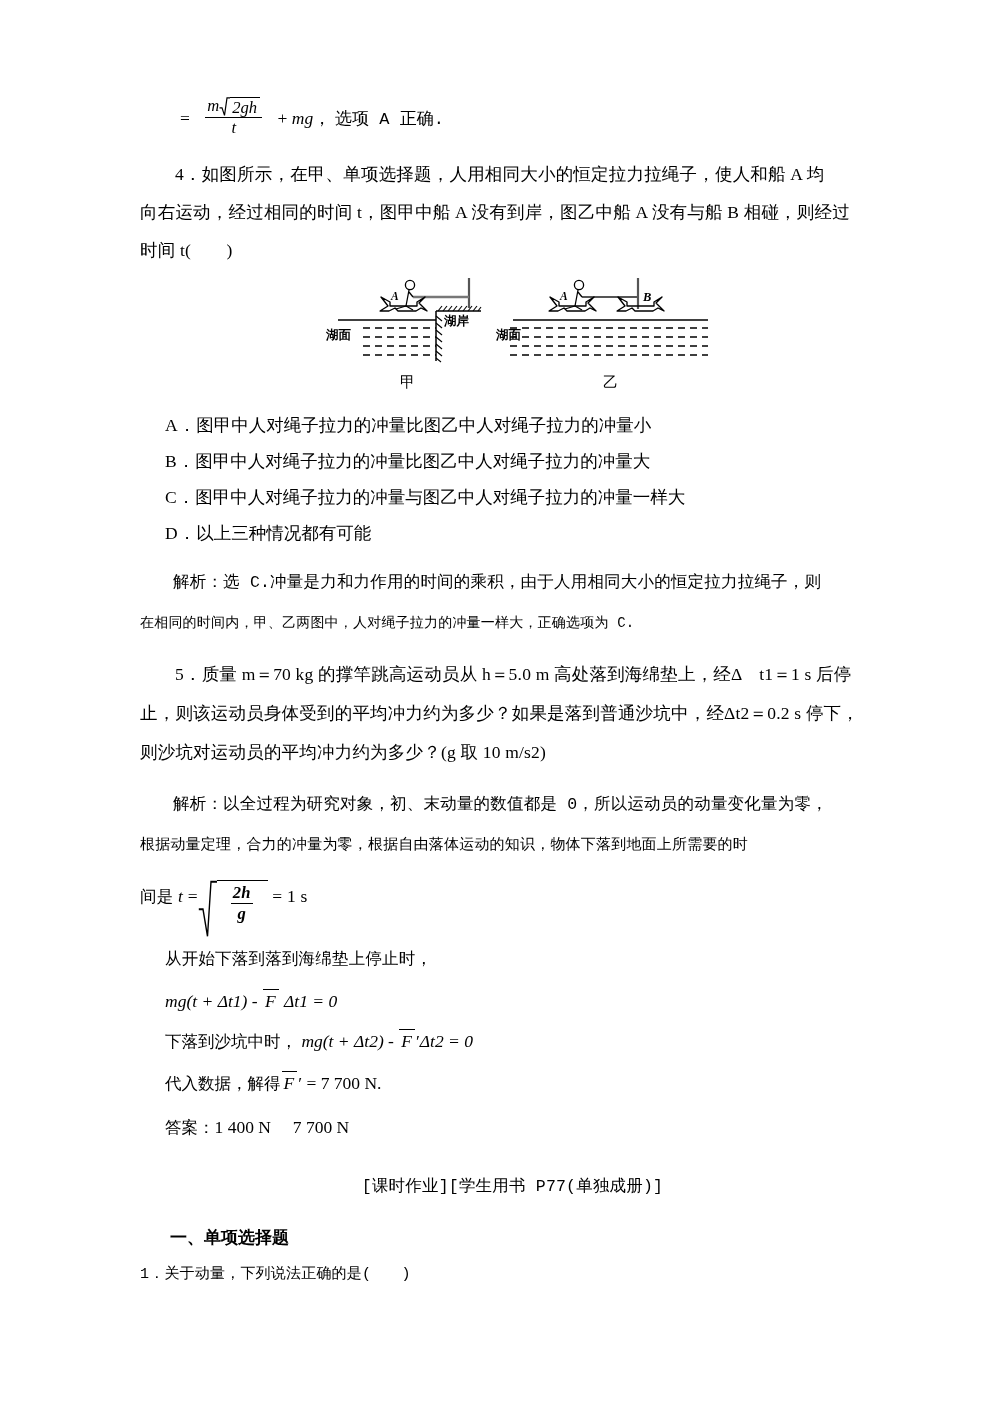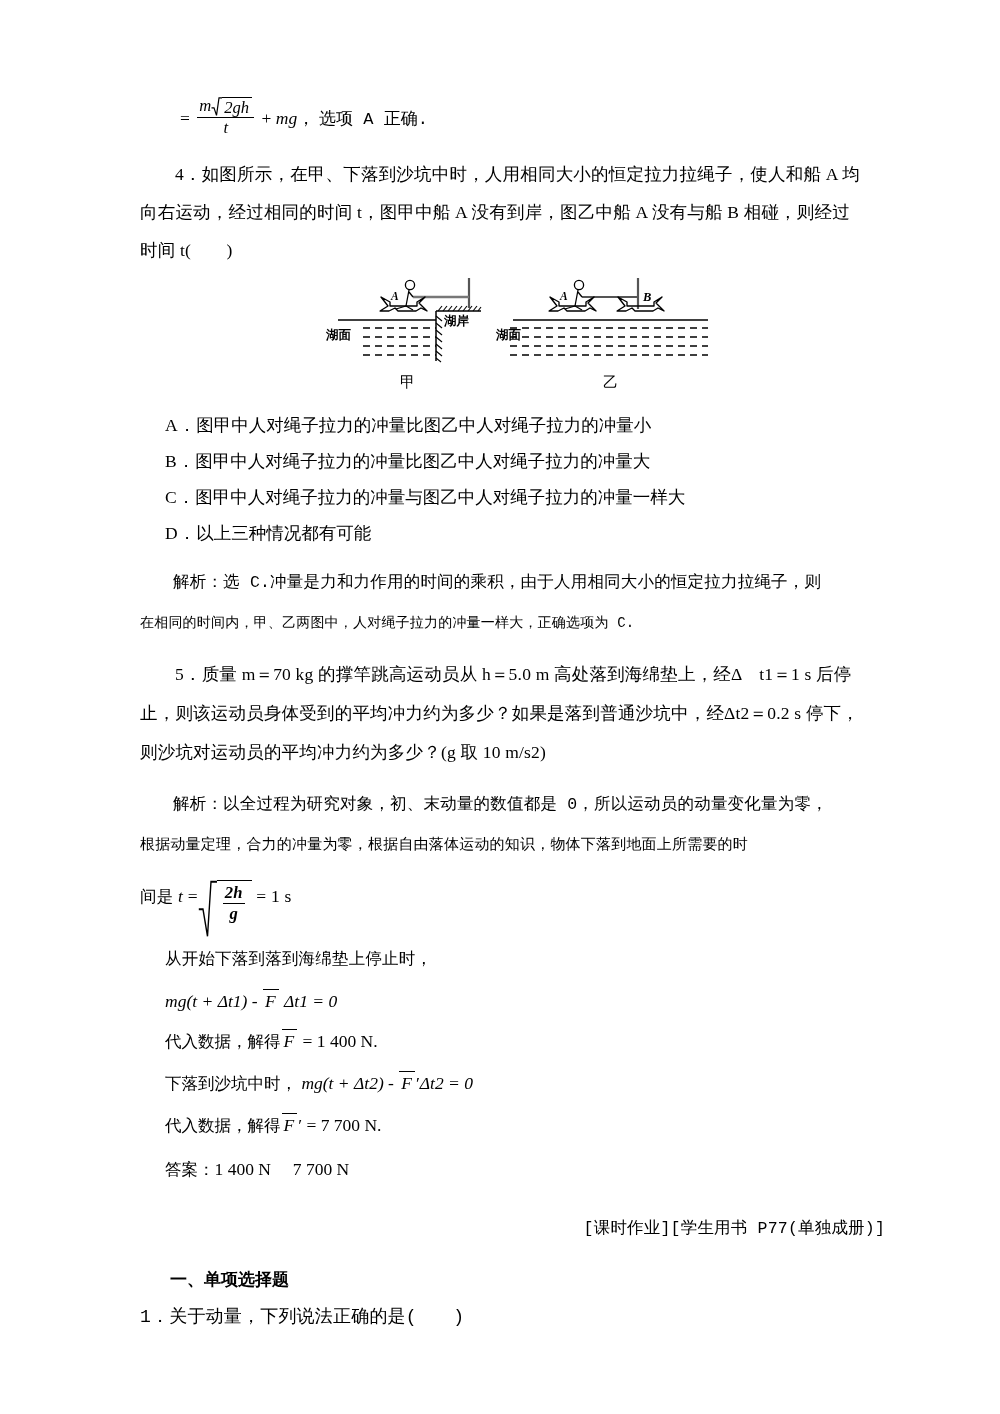--- a/index.html
+++ b/index.html
@@ -58,21 +58,21 @@
   
   i.v { font-style: italic; font-family: "Liberation Serif", serif; }
 
   
   .frac {
     display: inline-block;
     vertical-align: -0.55em;
     text-align: center;
     line-height: 1.05;
     font-size: 0.95em;
-    margin: 0 3px;
+    margin: 0 11px;
   }
   .frac .num {
     display: block;
     border-bottom: 1.1px solid #000;
     padding: 0 2px 1px 2px;
   }
   .frac .den { display: block; padding: 1px 2px 0 2px; }
 
   
   .rad {
@@ -101,21 +101,21 @@
 
   
   .obar {
     display: inline-block;
     border-top: 1.3px solid #000;
     padding: 2px 3px 0 2px;
     line-height: 1.05;
     margin: 0 1px;
   }
 
-  .center { text-align: right; }
+  .center { text-align: center; }
 
   .heading {
     font-family: "DejaVu Sans", "Liberation Sans", sans-serif;
     font-size: 17px;
     line-height: 36px;
     font-weight: bold;
     margin: 0;
     padding-left: 30px;
   }
 
@@ -148,21 +148,21 @@
                 </svg>
               </span><span class="rbody"><i class="v">2gh</i></span></span></span>
       <span class="den"><i class="v">t</i></span>
     </span>
     <span>+</span>
     <i class="v">mg</i><span>，</span>
     <span class="sans" style="font-size:17px">选项 A 正确.</span>
   </p>
 
   <div class="blk" style="margin-top:12px">
-    <p class="para" style="text-indent:2em"><span>4．</span><span>如图所示，在甲、下落到沙坑中时，人用相同大小的恒定拉力拉绳子，使人和船 A 均</span></p>
+    <p class="para" style="text-indent:2em"><span>4．</span><span>如图所示，在甲、单项选择题，人用相同大小的恒定拉力拉绳子，使人和船 A 均</span></p>
     <p class="para">向右运动，经过相同的时间 t，图甲中船 A 没有到岸，图乙中船 A 没有与船 B 相碰，则经过</p>
     <p class="para">时间 t(　　)</p>
   </div>
 
   <div class="figure">
     <div class="figwrap">
       <svg width="400" height="120" viewBox="0 0 400 120">
         <defs>
           <pattern id="hatchR" width="7" height="7" patternUnits="userSpaceOnUse" patternTransform="rotate(45)">
             <line x1="0" y1="0" x2="0" y2="7" stroke="#000" stroke-width="1"></line>
@@ -282,24 +282,20 @@
     </p>
 
     <p class="para sans" style="font-size:16.5px;line-height:42px;padding-left:25px">从开始下落到落到海绵垫上停止时，</p>
 
     <p class="mathline">
       <i class="v">mg(t + Δt1) -</i>
       <span class="obar"><i class="v">F</i></span>
       <i class="v">Δt1 = 0</i>
     </p>
 
-    <p class="mathline">
-      <span class="sans" style="font-size:16.5px">代入数据，解得</span><span class="obar"><i class="v">F</i></span>
-      <span>= 1 400 N.</span>
-    </p>
 
     <p class="mathline">
       <span class="sans" style="font-size:16.5px">下落到沙坑中时，</span>
       <i class="v">mg(t + Δt2) -</i>
       <span class="obar"><i class="v">F</i></span><span>′</span><i class="v">Δt2 = 0</i>
     </p>
 
     <p class="mathline">
       <span class="sans" style="font-size:16.5px">代入数据，解得</span><span class="obar"><i class="v">F</i></span><span>′</span>
       <span>= 7 700 N.</span>
@@ -307,17 +303,17 @@
 
     <p class="mathline" style="line-height:44px">
       <span class="sans" style="font-size:16.5px">答案：</span><span>1 400 N　 7 700 N</span>
     </p>
   </div>
 
   <p class="para sans center" style="font-size:16.5px;line-height:44px;margin-top:14px">[课时作业][学生用书 P77(单独成册)]</p>
 
   <div style="margin-top:10px">
     <p class="heading">一、单项选择题</p>
-    <p class="para sans" style="font-size:18px;line-height:40px"><span>1．</span><span>关于动量，下列说法正确的是(　　)</span></p>
+    <p class="para sans" style="font-size:15px;line-height:40px"><span>1．</span><span>关于动量，下列说法正确的是(　　)</span></p>
   </div>
 
  </div>
 </div>
 
 </body></html>

